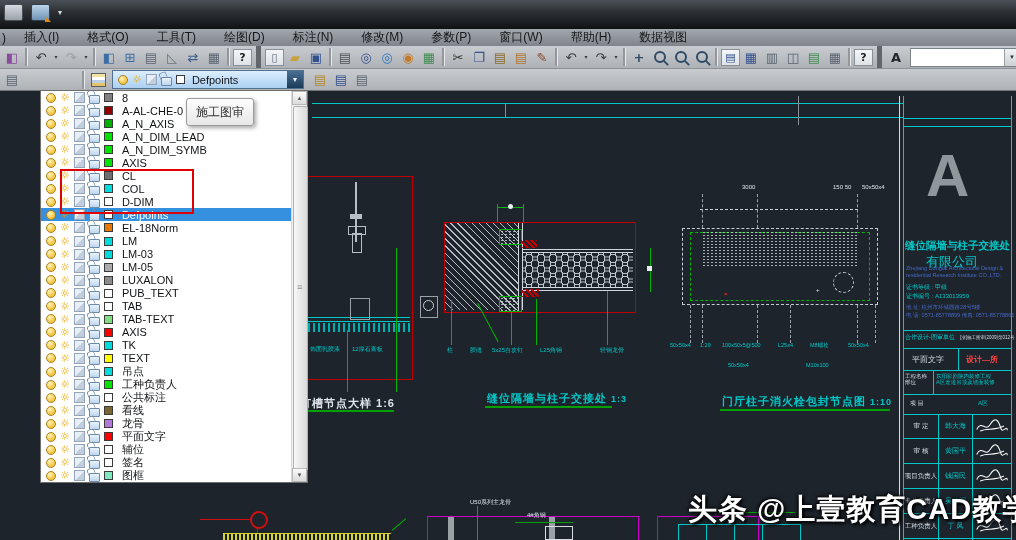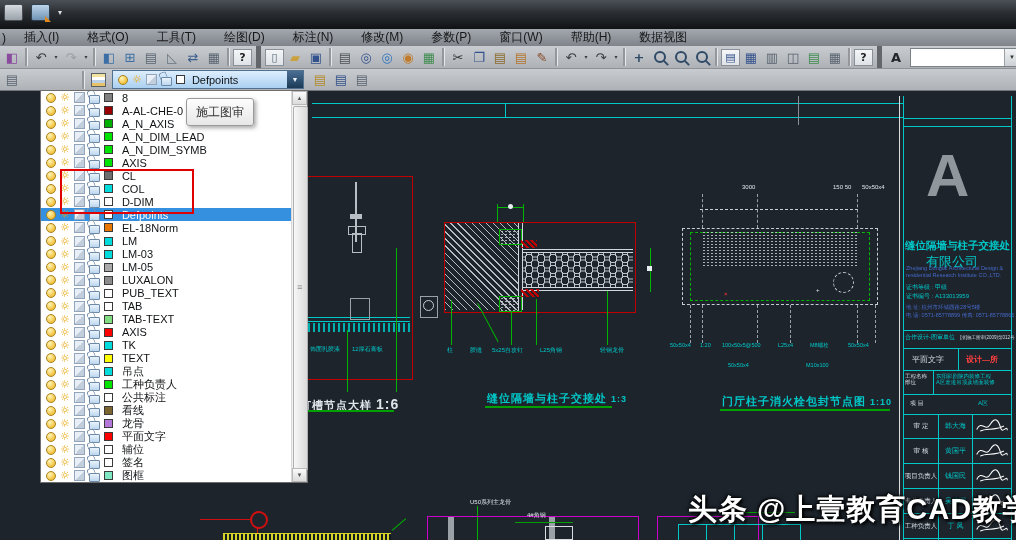--- a/index.html
+++ b/index.html
@@ -350,21 +350,21 @@
     <div class="cv" style="left:308px;top:232px;width:102px;height:9px;background:repeating-linear-gradient(90deg,#00b0b0 0 2px,transparent 2px 5px);"></div>
     <div class="cv" style="left:350px;top:207px;width:18px;height:20px;border:1px solid #9aa2a8;"></div>
     <div class="cv" style="left:420px;top:205px;width:16px;height:20px;border:1px solid #9aa2a8;"></div>
     <div class="cv" style="left:423px;top:209px;width:9px;height:9px;border:1px solid #c8cdd2;border-radius:50%;"></div>
     <div class="cv" style="left:347px;top:239px;width:1px;height:62px;background:#00b400;"></div>
     <div class="cv" style="left:396px;top:157px;width:1px;height:144px;background:#00b400;"></div>
     <div class="cv t6 cy" style="left:310px;top:255px;">饰面乳胶漆</div>
     <div class="cv t6 cy" style="left:352px;top:255px;">12厚石膏板</div>
     <div class="dtitle wt" style="left:300px;top:305px;">
       <span>灯槽节点大样</span>
-      <span style="font-size:14px;">1:6</span>
+      <span style="font-size:11px;">1:6</span>
     </div>
     <div class="cv" style="left:298px;top:319px;width:96px;height:2px;background:#00a000;"></div>
 
     <div class="cv" style="left:444px;top:131px;width:190px;height:89px;border:1px solid #c00000;"></div>
     <div class="cv hatch45" style="left:445px;top:132px;width:73px;height:87px;"></div>
     <div class="cv" style="left:518px;top:132px;width:1px;height:87px;background:#d0d6db;"></div>
     <div class="cv" style="left:522px;top:132px;width:1px;height:87px;background:#d0d6db;"></div>
     <div class="cv" style="left:523px;top:158px;width:110px;height:1px;background:#d0d6db;"></div>
     <div class="cv" style="left:523px;top:161px;width:110px;height:1px;background:#d0d6db;"></div>
     <div class="cv hex" style="left:523px;top:162px;width:110px;height:34px;"></div>

